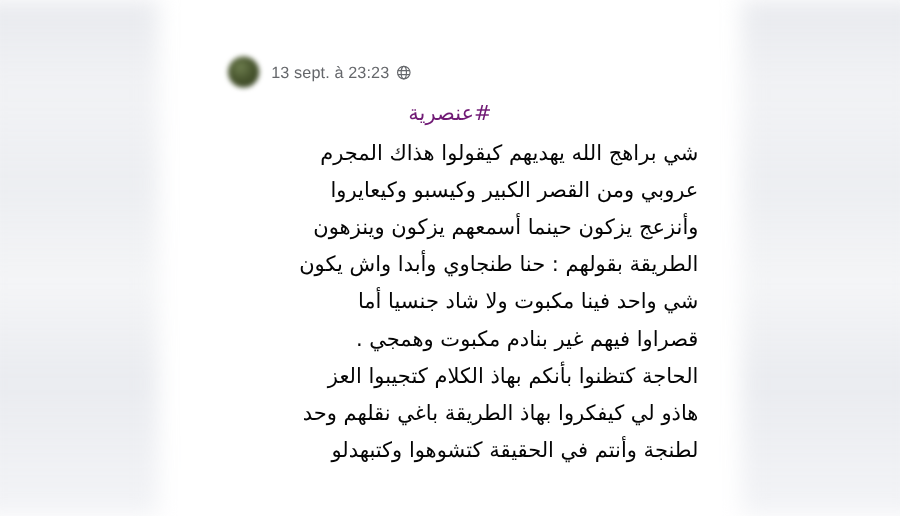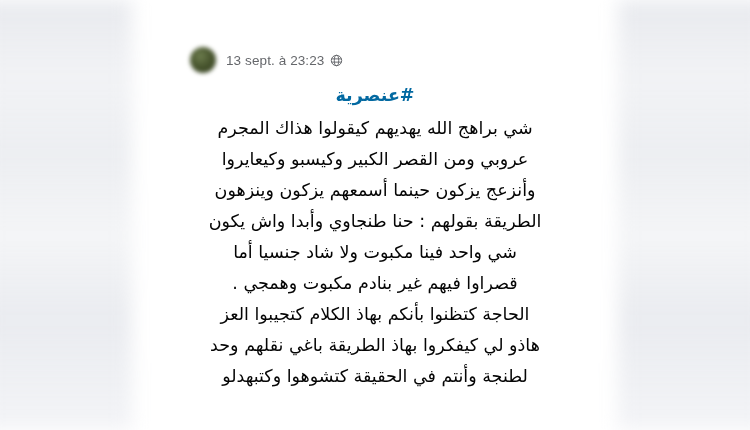--- a/index.html
+++ b/index.html
@@ -80,27 +80,28 @@
     direction: rtl;
     text-align: center;
     padding: 6px 18px 0 18px;
     font-family: "DejaVu Sans", "Liberation Sans", sans-serif;
     font-size: 17.5px;
     line-height: 31px;
     color: #050505;
     box-sizing: border-box;
   }
   .hashtag {
-    color: #0369a1;
-    font-weight: 700;
+    color: #701a75;
+    font-weight: 400;
     display: block;
     margin-bottom: 2px;
   }
   .para {
     margin: 0;
+    text-align: right;
   }
   .fade-bottom {
     position: absolute;
     left: 150px;
     bottom: 0;
     width: 450px;
     height: 16px;
     background: linear-gradient(180deg, rgba(255,255,255,0) 0%, #ffffff 85%);
     pointer-events: none;
   }

